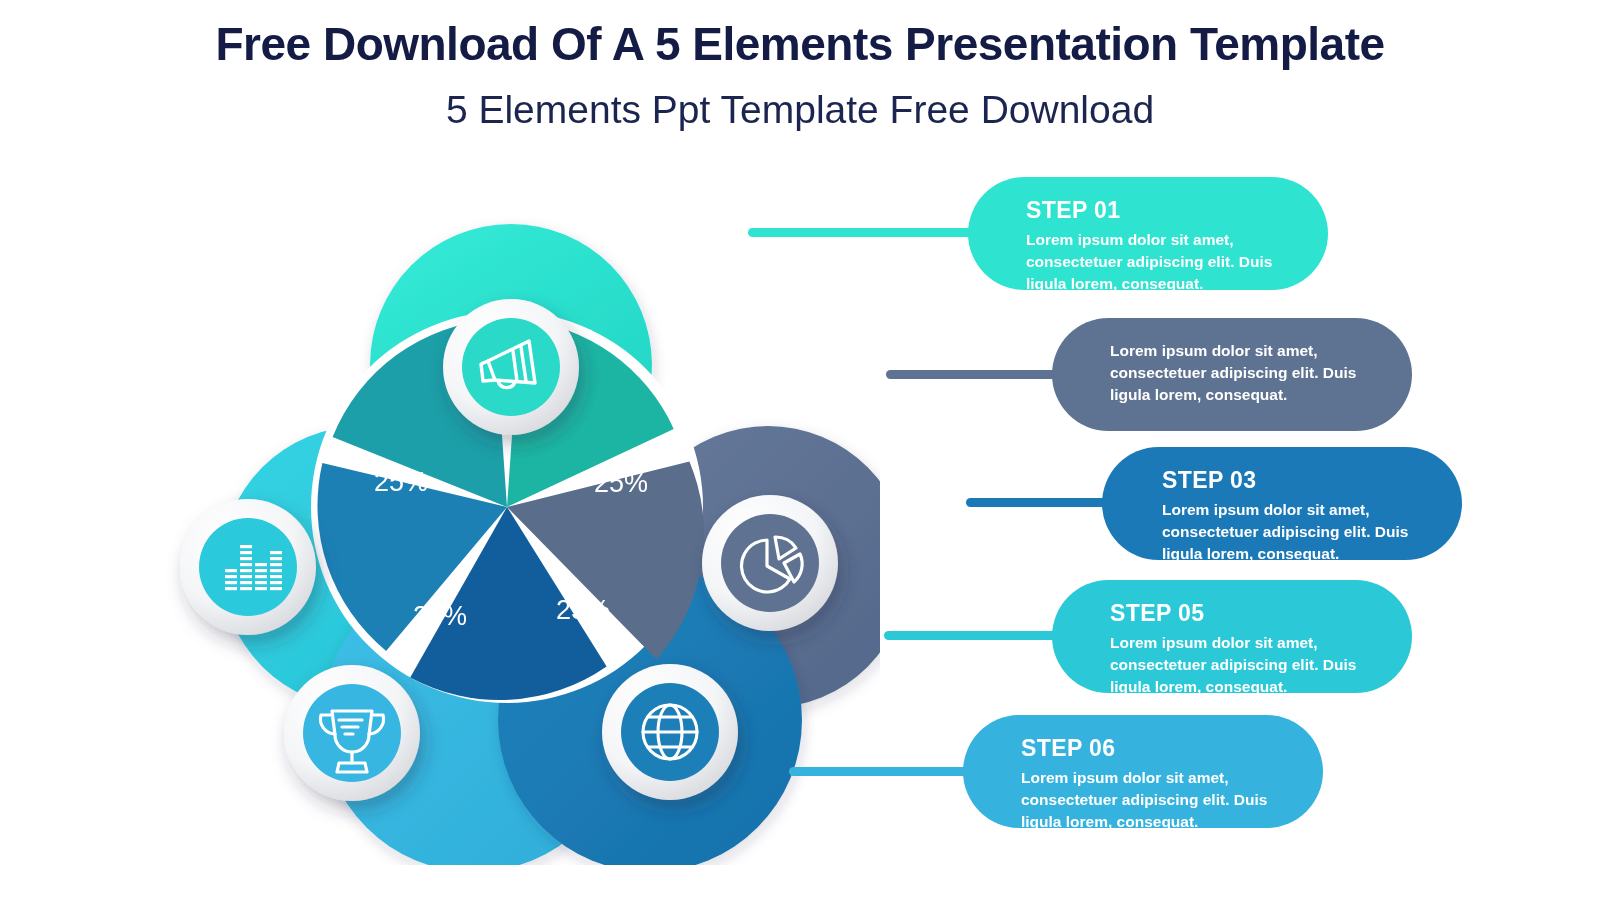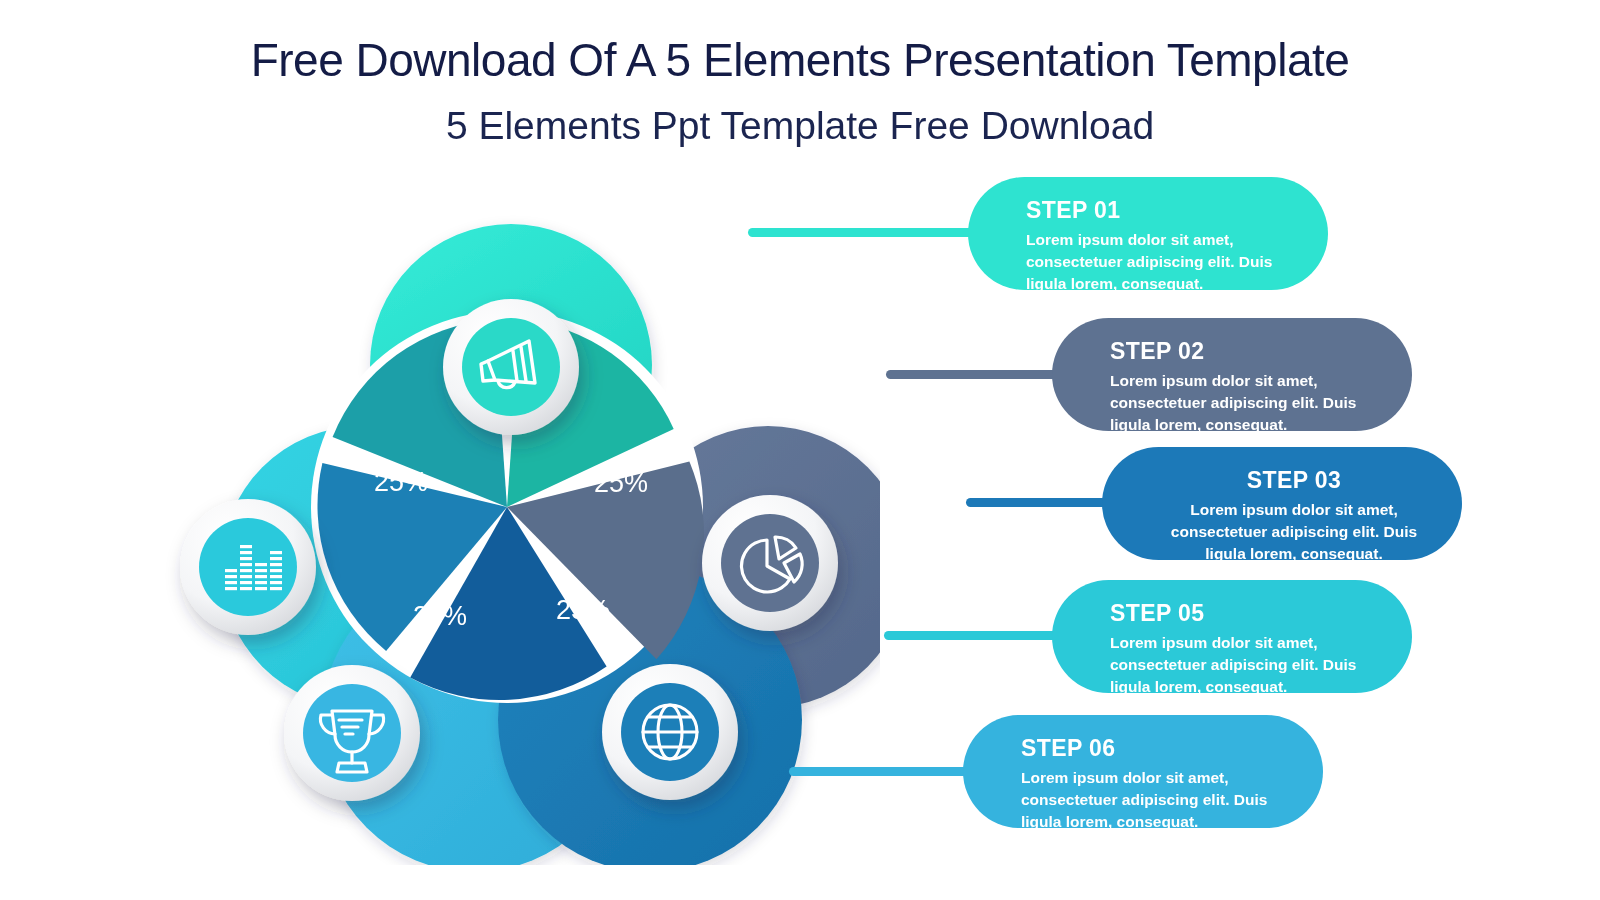--- a/index.html
+++ b/index.html
@@ -20,25 +20,25 @@
   .header {
     position: absolute;
     top: 0;
     left: 0;
     width: 1600px;
     text-align: center;
     padding-top: 18px;
   }
   .page-title {
     font-size: 46px;
-    font-weight: normal;
+    font-weight: bold;
     color: #141c46;
     letter-spacing: -0.5px;
     line-height: 1.15;
-    margin: 16px;
+    margin: 0;
     white-space: nowrap;
   }
   .page-subtitle {
     font-size: 39px;
     font-weight: normal;
     color: #1b2550;
     margin: 18px 0 12px 0;
     line-height: 1.1;
     white-space: nowrap;
   }
@@ -263,28 +263,27 @@
   <div class="step-card" style="left:968px; top:177px; width:360px; height:113px; background:#2ee3d0;">
     <div class="card-inner" style="left:58px; top:22px; width:280px;">
       <p class="step-title">STEP 01</p>
       <p class="step-desc">Lorem ipsum dolor sit amet, consectetuer adipiscing elit. Duis ligula lorem, consequat.</p>
     </div>
   </div>
 
   <div class="connector" style="left:886px; top:370px; width:200px; background:#5e7291;"></div>
   <div class="step-card" style="left:1052px; top:318px; width:360px; height:113px; background:#5e7291;">
     <div class="card-inner" style="left:58px; top:22px; width:280px;">
-      <p class="step-title">STEP 02</p>
       <p class="step-desc">Lorem ipsum dolor sit amet, consectetuer adipiscing elit. Duis ligula lorem, consequat.</p>
     </div>
   </div>
 
   <div class="connector" style="left:966px; top:498px; width:190px; background:#1c79b8;"></div>
   <div class="step-card" style="left:1102px; top:447px; width:360px; height:113px; background:#1c79b8;">
-    <div class="card-inner" style="left:52px; top:22px; width:280px;text-align:center;">
+    <div class="card-inner" style="left:60px; top:22px; width:280px;">
       <p class="step-title">STEP 03</p>
       <p class="step-desc">Lorem ipsum dolor sit amet, consectetuer adipiscing elit. Duis ligula lorem, consequat.</p>
     </div>
   </div>
 
   <div class="connector" style="left:884px; top:631px; width:200px; background:#2bc9d8;"></div>
   <div class="step-card" style="left:1052px; top:580px; width:360px; height:113px; background:#2bc9d8;">
     <div class="card-inner" style="left:58px; top:22px; width:280px;">
       <p class="step-title">STEP 05</p>
       <p class="step-desc">Lorem ipsum dolor sit amet, consectetuer adipiscing elit. Duis ligula lorem, consequat.</p>

